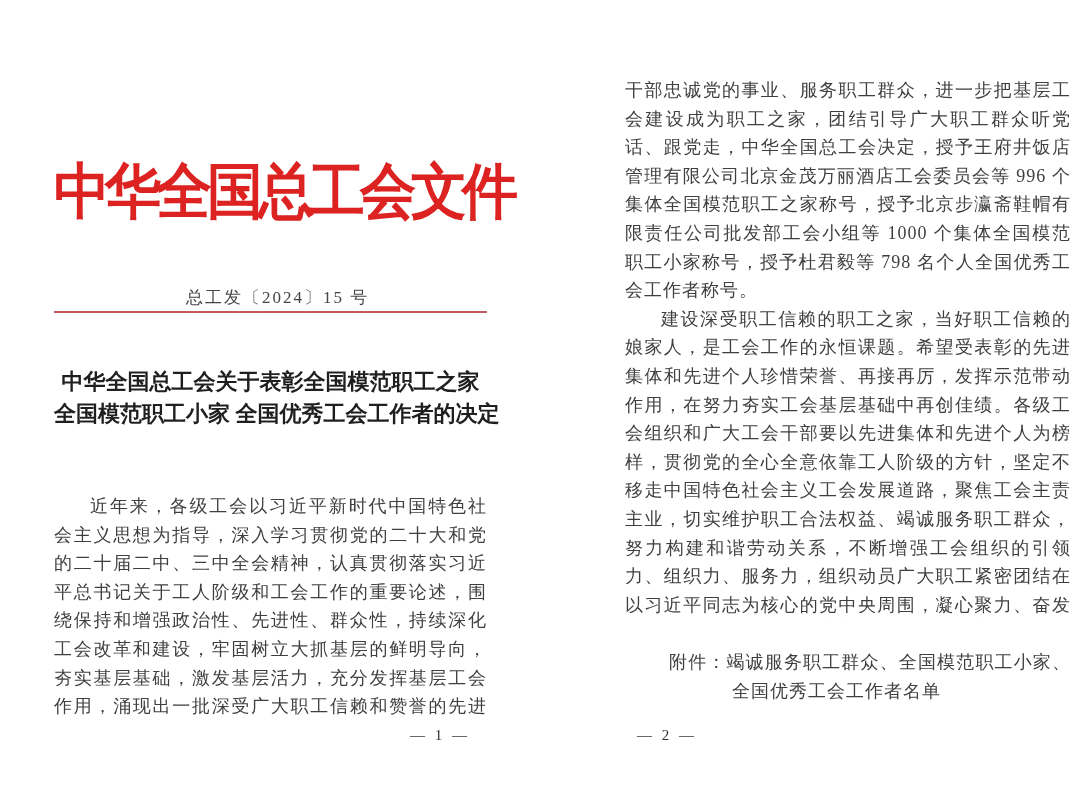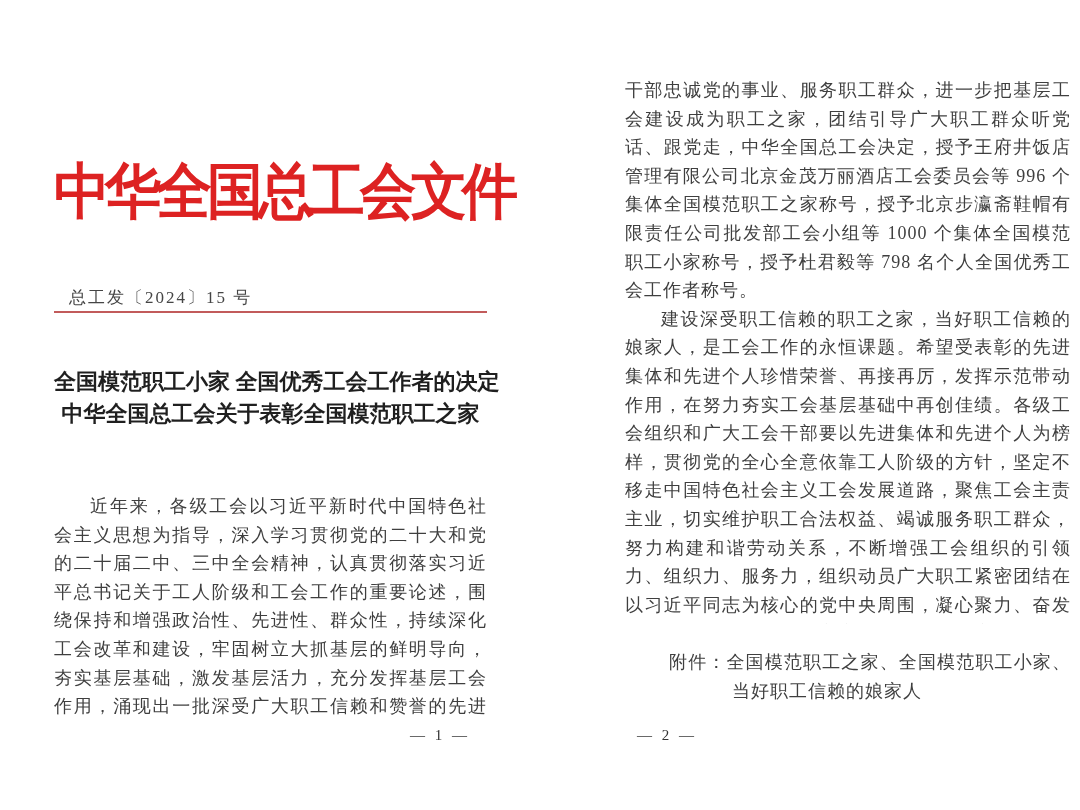--- a/index.html
+++ b/index.html
@@ -34,22 +34,23 @@
     font-weight: bold;
     color: #dd2222;
     letter-spacing: -5px;
     white-space: nowrap;
     transform: scaleY(1.08);
     transform-origin: center top;
   }
   .doc-number {
     position: absolute;
     top: 286px;
-    left: 15px;
+    left: 7px;
     width: 100%;
+    text-align: center;
     font-size: 17px;
     letter-spacing: 2px;
     color: #454545;
   }
   .red-rule {
     position: absolute;
     top: 311px;
     left: 0;
     width: 100%;
     height: 2px;
@@ -123,34 +124,34 @@
 </head>
 <body>
 
 <div class="canvas">
 
   <div class="page page-left">
     <div class="red-header">中华全国总工会文件</div>
     <div class="doc-number">总工发〔2024〕15 号</div>
     <div class="red-rule"></div>
     <div class="doc-title">
+      <div>中华全国总工会关于表彰全国模范职工之家</div>
       <div>全国模范职工小家 全国优秀工会工作者的决定</div>
-      <div>中华全国总工会关于表彰全国模范职工之家</div>
     </div>
     <div class="body body1">
       <p class="para indent">近年来，各级工会以习近平新时代中国特色社会主义思想为指导，深入学习贯彻党的二十大和党的二十届二中、三中全会精神，认真贯彻落实习近平总书记关于工人阶级和工会工作的重要论述，围绕保持和增强政治性、先进性、群众性，持续深化工会改革和建设，牢固树立大抓基层的鲜明导向，夯实基层基础，激发基层活力，充分发挥基层工会作用，涌现出一批深受广大职工信赖和赞誉的先进集体、先进个人。</p>
 
     </div>
     <div class="page-num pn1">— 1 —</div>
   </div>
 
   <div class="page page-right">
     <div class="body body2">
       <p class="para">干部忠诚党的事业、服务职工群众，进一步把基层工会建设成为职工之家，团结引导广大职工群众听党话、跟党走，中华全国总工会决定，授予王府井饭店管理有限公司北京金茂万丽酒店工会委员会等 996 个集体全国模范职工之家称号，授予北京步瀛斋鞋帽有限责任公司批发部工会小组等 1000 个集体全国模范职工小家称号，授予杜君毅等 798 名个人全国优秀工会工作者称号。</p>
       <p class="para indent">建设深受职工信赖的职工之家，当好职工信赖的娘家人，是工会工作的永恒课题。希望受表彰的先进集体和先进个人珍惜荣誉、再接再厉，发挥示范带动作用，在努力夯实工会基层基础中再创佳绩。各级工会组织和广大工会干部要以先进集体和先进个人为榜样，贯彻党的全心全意依靠工人阶级的方针，坚定不移走中国特色社会主义工会发展道路，聚焦工会主责主业，切实维护职工合法权益、竭诚服务职工群众，努力构建和谐劳动关系，不断增强工会组织的引领力、组织力、服务力，组织动员广大职工紧密团结在以习近平同志为核心的党中央周围，凝心聚力、奋发进取，为全面建成社会主义现代化强国、实现第二个百年奋斗目标，以中国式现代化全面推进中华民族伟大复兴而努力奋斗！</p>
     </div>
     <div class="attachment">
-      <span>附件：</span><span>全国模范职工之家、全国模范职工小家、当好职工信赖的娘家人</span>
+      <span>附件：</span><span>竭诚服务职工群众、全国模范职工小家、全国优秀工会工作者名单</span>
     </div>
     <div class="page-num pn2">— 2 —</div>
   </div>
 
 </div>
 
 </body></html>

